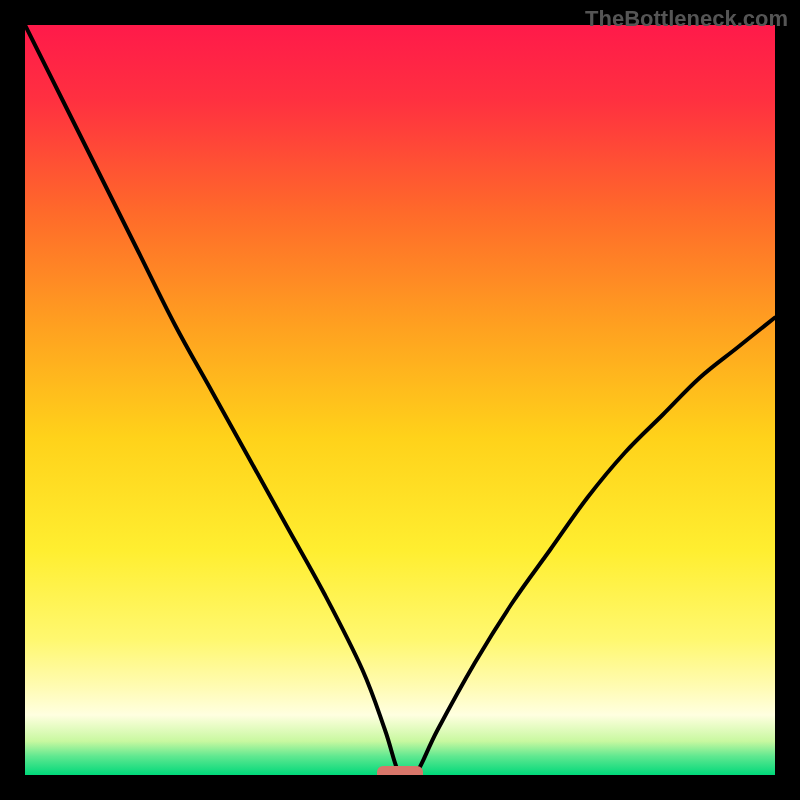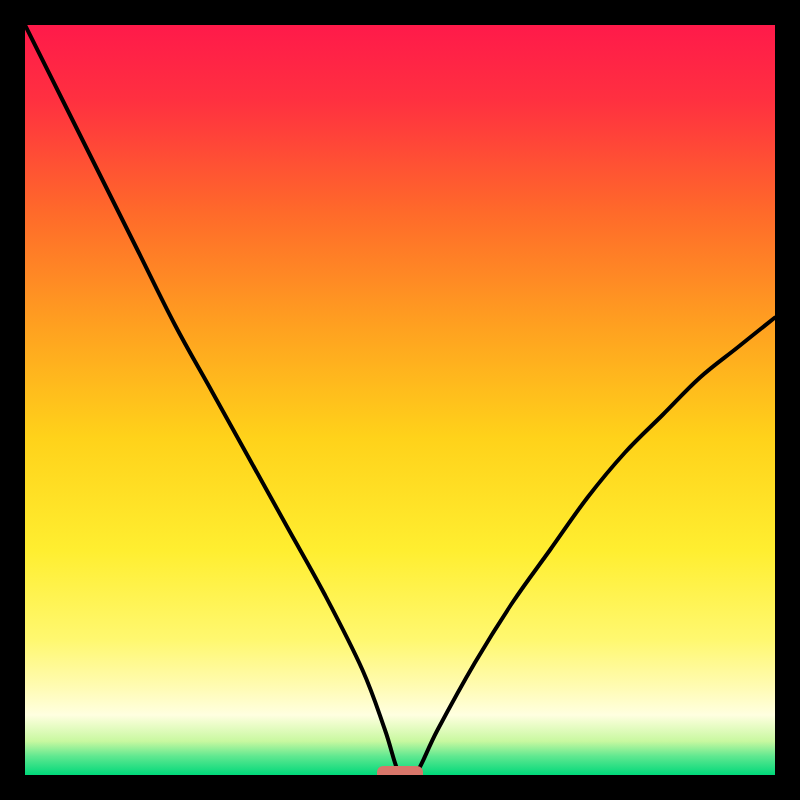--- a/index.html
+++ b/index.html
@@ -34,20 +34,21 @@
     height: 750px;
   }
   svg {
     display: block;
   }
 </style>
 </head>
 <body>
 
 <div class="container">
+  <div class="watermark">TheBottleneck.com</div>
   <div class="plot-area">
     <svg id="chart-svg" width="750" height="750" viewBox="0 0 750 750">
       <defs>
         <linearGradient id="bg-grad" x1="0" y1="0" x2="0" y2="1">
             <stop offset="0.00%" stop-color="#ff1a4a"></stop>
             <stop offset="10.00%" stop-color="#ff3040"></stop>
             <stop offset="25.00%" stop-color="#ff6a2a"></stop>
             <stop offset="40.00%" stop-color="#ffa020"></stop>
             <stop offset="55.00%" stop-color="#ffd21a"></stop>
             <stop offset="70.00%" stop-color="#ffee30"></stop>

